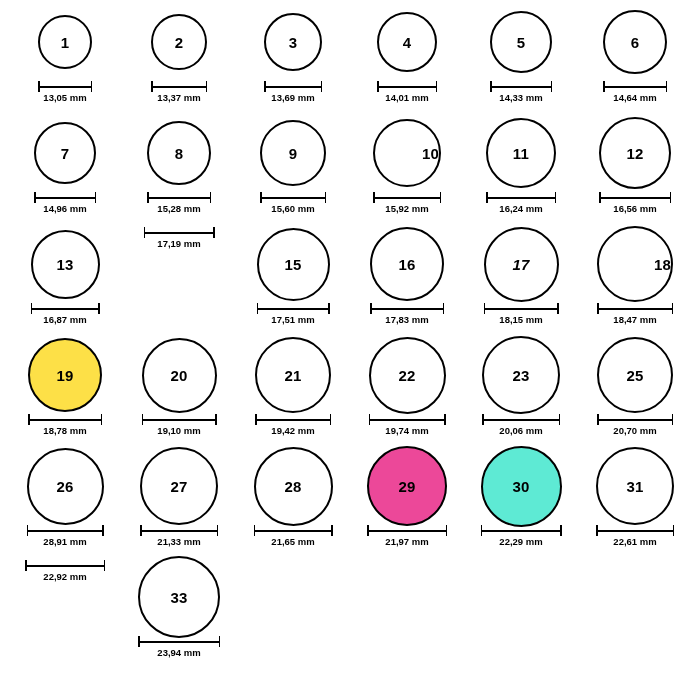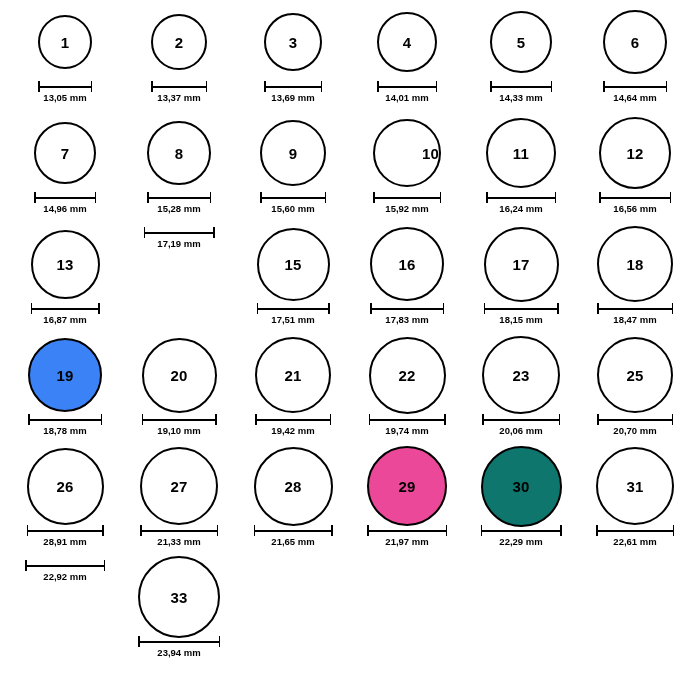--- a/index.html
+++ b/index.html
@@ -288,47 +288,47 @@
         </div>
         <div class="measure" style="width: 74px;">
           <div class="bar"></div>
           <div class="tick left"></div>
           <div class="tick right"></div>
         </div>
         <div class="mm-label">17,83 mm</div>
       </div>
       <div class="ring-cell">
         <div class="ring-wrap">
-          <div class="ring" style="width: 75px; height: 75px; border-color: rgb(0, 0, 0); background: rgb(255, 255, 255);">
+          <div class="ring" style="width: 75px; height: 75px; border-color: rgb(0, 0, 0); background: rgb(255, 255, 255); font-style: italic;">
             <span class="ring-label">17</span>
           </div>
         </div>
         <div class="measure" style="width: 75px;">
           <div class="bar"></div>
           <div class="tick left"></div>
           <div class="tick right"></div>
         </div>
         <div class="mm-label">18,15 mm</div>
       </div>
       <div class="ring-cell">
         <div class="ring-wrap">
-          <div class="ring" style="width: 76px; height: 76px; border-color: rgb(0, 0, 0); background: rgb(255, 255, 255);">
+          <div class="ring" style="width: 76px; height: 76px; border-color: rgb(0, 0, 0); background: rgb(255, 255, 255); justify-content: flex-end;">
             <span class="ring-label">18</span>
           </div>
         </div>
         <div class="measure" style="width: 76px;">
           <div class="bar"></div>
           <div class="tick left"></div>
           <div class="tick right"></div>
         </div>
         <div class="mm-label">18,47 mm</div>
       </div>
       <div class="ring-cell">
         <div class="ring-wrap">
-          <div class="ring" style="width: 74px; height: 74px; border-color: rgb(0, 0, 0); background: #3b82f6;">
+          <div class="ring" style="width: 74px; height: 74px; border-color: rgb(0, 0, 0); background: #fde047;">
             <span class="ring-label">19</span>
           </div>
         </div>
         <div class="measure" style="width: 74px;">
           <div class="bar"></div>
           <div class="tick left"></div>
           <div class="tick right"></div>
         </div>
         <div class="mm-label">18,78 mm</div>
       </div>
@@ -444,21 +444,21 @@
         </div>
         <div class="measure" style="width: 80px;">
           <div class="bar"></div>
           <div class="tick left"></div>
           <div class="tick right"></div>
         </div>
         <div class="mm-label">21,97 mm</div>
       </div>
       <div class="ring-cell">
         <div class="ring-wrap">
-          <div class="ring" style="width: 81px; height: 81px; border-color: rgb(0, 0, 0); background: #0f766e;">
+          <div class="ring" style="width: 81px; height: 81px; border-color: rgb(0, 0, 0); background: #5eead4;">
             <span class="ring-label">30</span>
           </div>
         </div>
         <div class="measure" style="width: 81px;">
           <div class="bar"></div>
           <div class="tick left"></div>
           <div class="tick right"></div>
         </div>
         <div class="mm-label">22,29 mm</div>
       </div>

